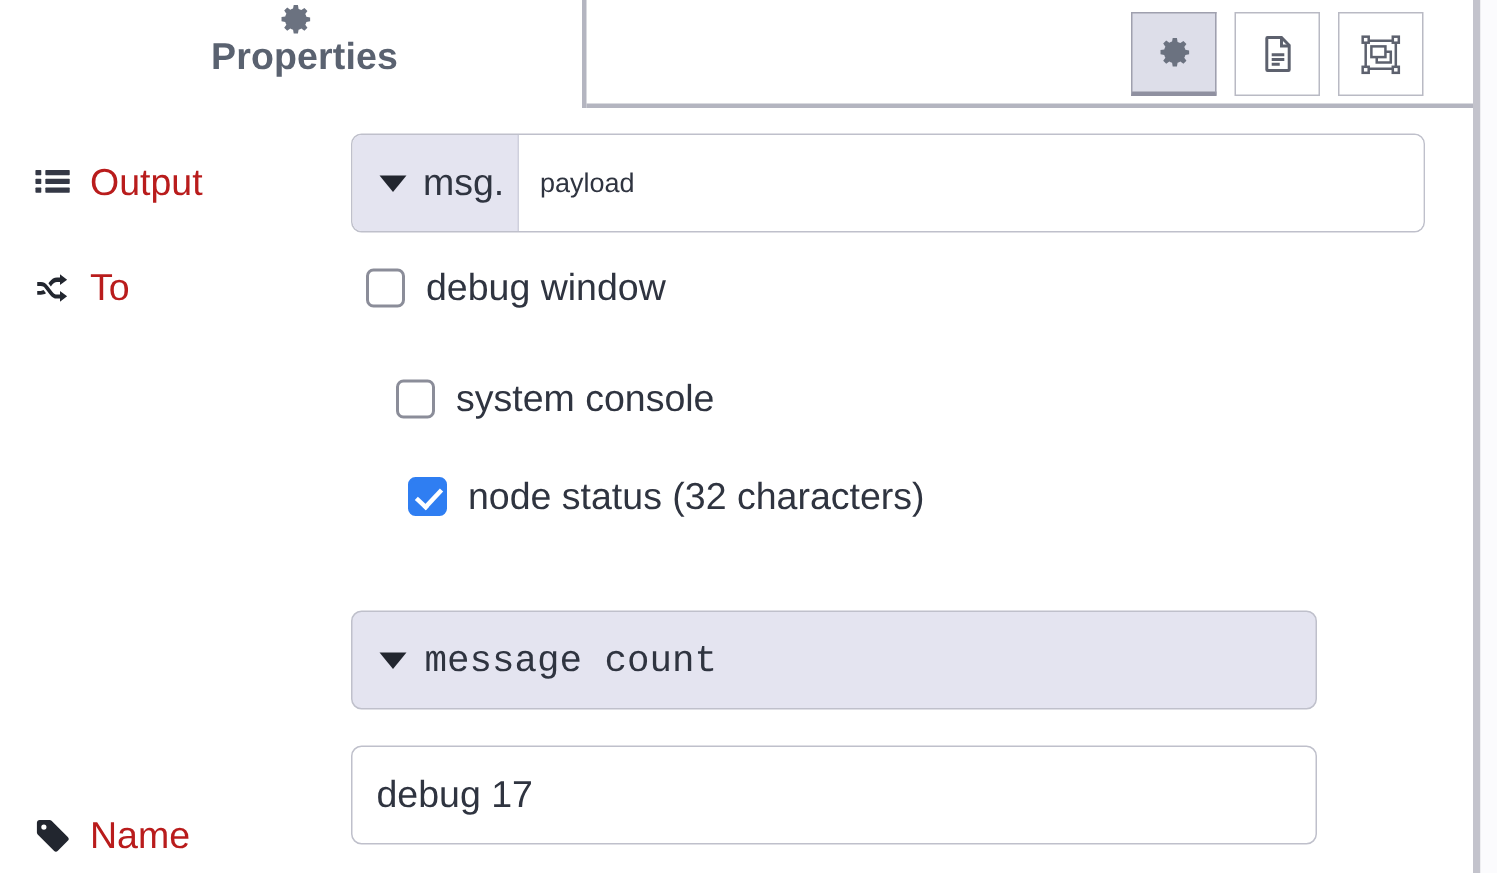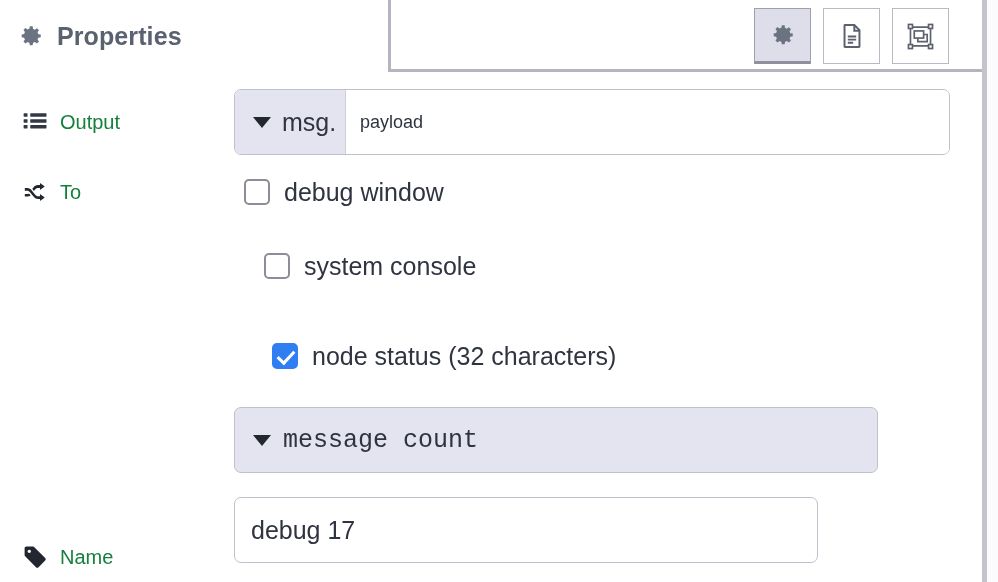--- a/index.html
+++ b/index.html
@@ -71,20 +71,21 @@
     position: absolute;
     left: 0;
     top: 0;
     width: 391px;
     height: 72px;
     background: #ffffff;
     border-right: 3px solid #b4b5c0;
     display: flex;
     align-items: center;
     padding-left: 18px;
+    flex-direction: column;
   }
   .tab-gear {
     width: 26px;
     height: 26px;
     flex: 0 0 26px;
     margin-right: 13px;
     display: block;
   }
   .tab-label {
     font-size: 25px;
@@ -139,22 +140,22 @@
     height: 34px;
   }
   .row-label .ico {
     width: 26px;
     height: 26px;
     flex: 0 0 26px;
     margin-right: 12px;
     display: block;
   }
   .row-label .txt {
-    font-size: 20px;
-    color: #15803d;
+    font-size: 25px;
+    color: #b91c1c;
     line-height: 1;
     white-space: nowrap;
   }
 
   
   .typed-input {
     position: absolute;
     left: 234px;
     width: 716px;
     height: 66px;
@@ -255,21 +256,21 @@
     font-size: 25px;
     color: #2f3440;
     line-height: 1;
     font-family: Liberation Mono, monospace;
   }
 
   
   .text-input {
     position: absolute;
     left: 234px;
-    width: 584px;
+    width: 644px;
     height: 66px;
     border: 1.5px solid #bfc0cb;
     border-radius: 7px;
     background: #ffffff;
     display: flex;
     align-items: center;
     padding-left: 16px;
     font-size: 25px;
     color: #2f3440;
     cursor: text;
@@ -377,21 +378,21 @@
         <div class="cbrow" style="top:4px;">
           <span class="cbox"></span>
           <span class="cb-label">debug window</span>
         </div>
 
         <div class="cbrow" style="top:78px;padding-left:20px;">
           <span class="cbox"></span>
           <span class="cb-label">system console</span>
         </div>
 
-        <div class="cbrow" style="top:168px;padding-left:28px;">
+        <div class="cbrow" style="top:143px;padding-left:28px;">
           <span class="cbox checked"></span>
           <span class="cb-label">node status (32 characters)</span>
         </div>
 
         <div class="select" style="top:232px;">
           <span class="typed-caret"></span>
           <span class="select-label">message count</span>
         </div>
       </div>
 

